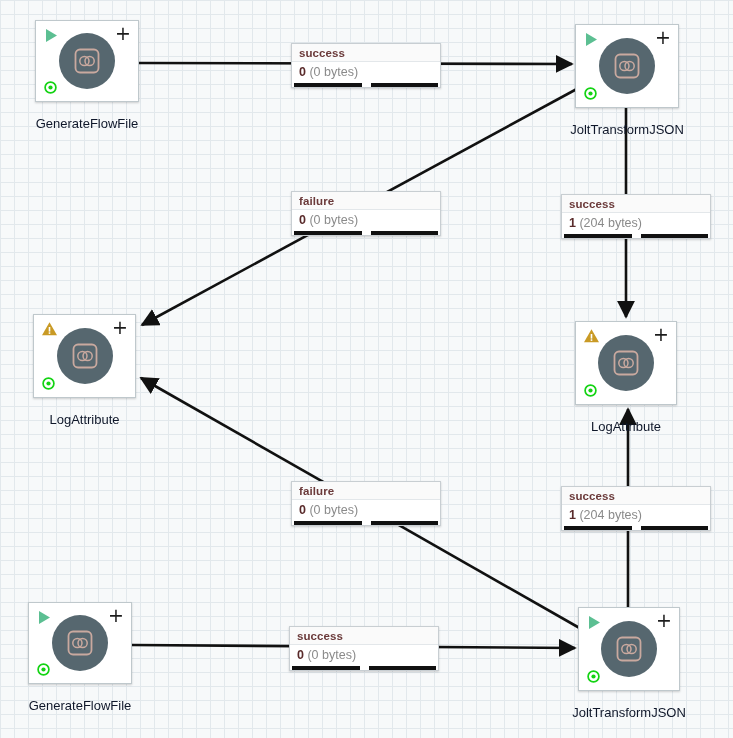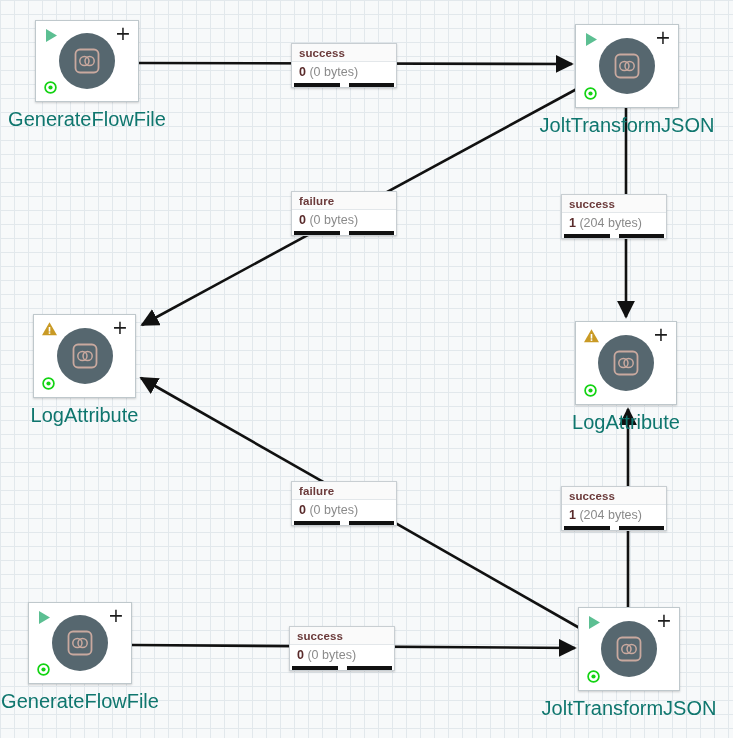--- a/index.html
+++ b/index.html
@@ -76,31 +76,31 @@
   .bulletin-icon {
     position: absolute;
     left: 8px;
     bottom: 7px;
   }
   .proc-label {
     position: absolute;
     top: 100%;
     left: 50%;
     transform: translateX(-50%);
-    margin-top: 7px;
+    margin-top: 15px;
     white-space: nowrap;
-    font-size: 20px;
-    color: #0f766e;
+    font-size: 13px;
+    color: #0f172a;
     font-family: "Liberation Sans", sans-serif;
   }
 
   
   .conn-label {
     position: absolute;
-    width: 106px;
+    width: 150px;
     background: #ffffff;
     border: 1px solid #c8ced2;
     box-shadow: 0 1px 2px rgba(0,0,0,0.18);
     box-sizing: border-box;
     font-family: "Liberation Sans", sans-serif;
   }
   .conn-head {
     padding: 3px 7px 2px 7px;
     font-size: 11.5px;
     font-weight: bold;

